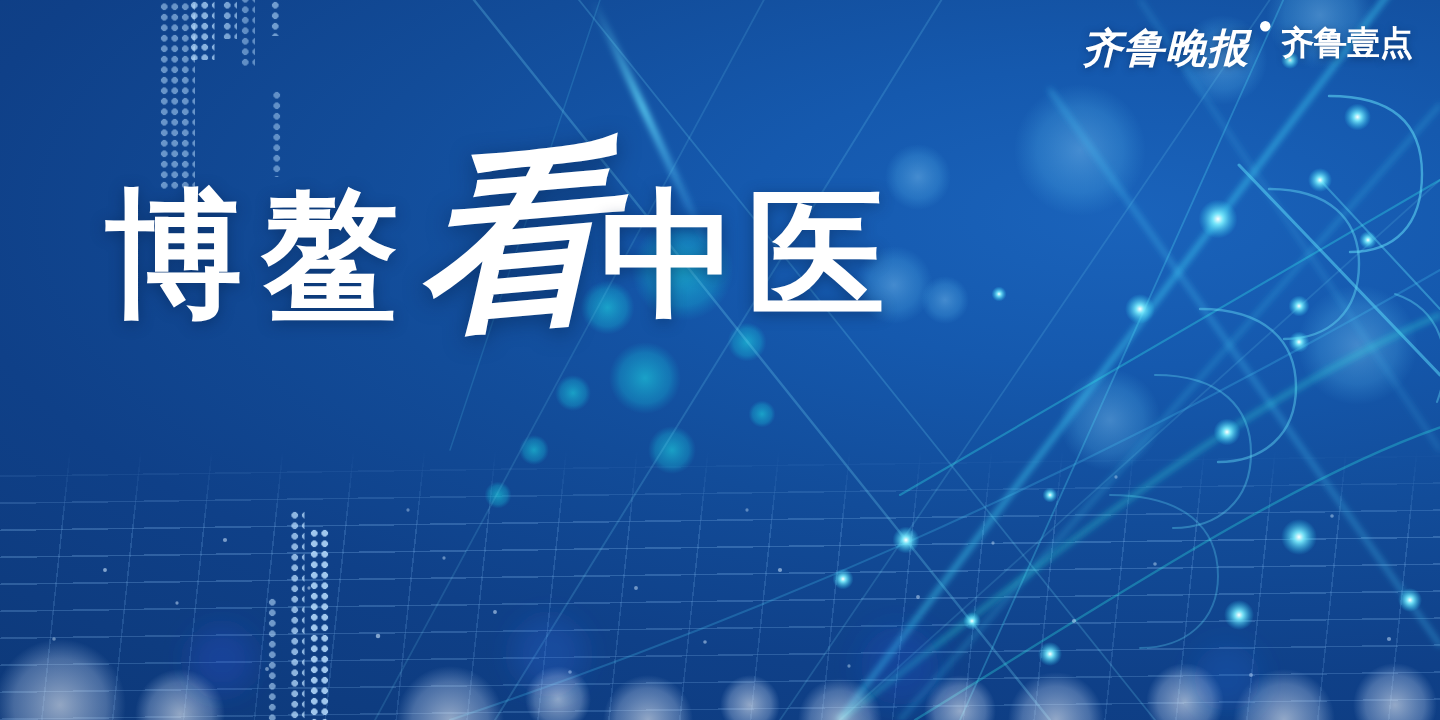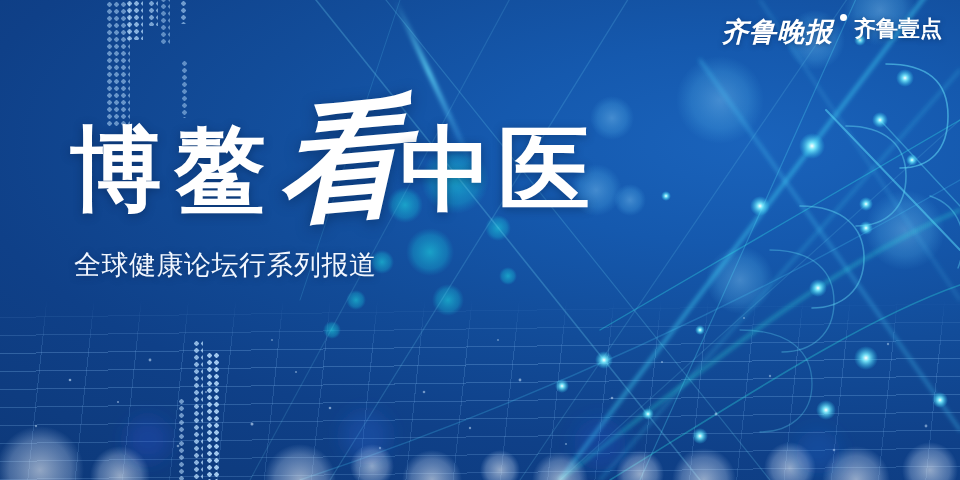--- a/index.html
+++ b/index.html
@@ -320,16 +320,15 @@
 
   <div id="title-wrap">
     <span class="t-char t-reg" style="left:0px">博</span>
     <span class="t-char t-reg" style="left:104px">鳌</span>
     <span class="t-char t-brush" style="left:208px">看</span>
     <span class="t-char t-reg" style="left:330px">中</span>
     <span class="t-char t-reg" style="left:428px">医</span>
   </div>
 
   <div id="subtitle">
-    <div>全球健康论坛行系列报道</div>
   </div>
 
 </div>
 
 </body></html>

